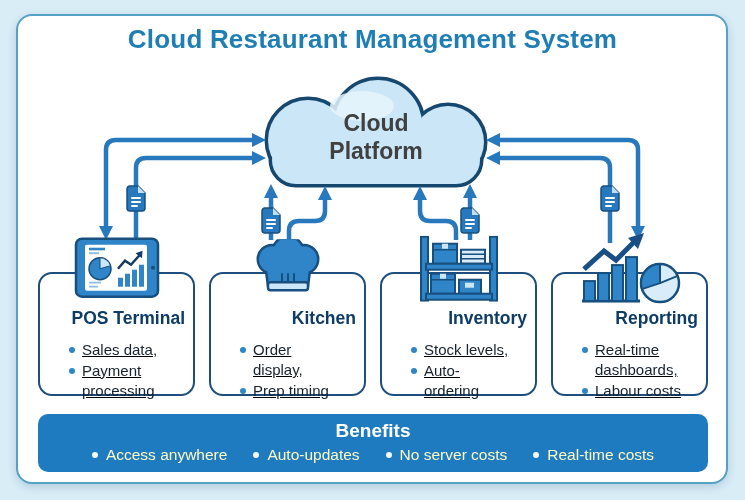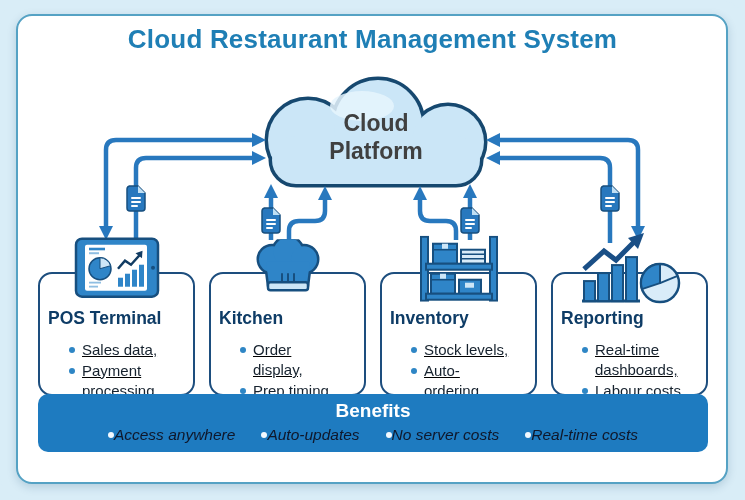--- a/index.html
+++ b/index.html
@@ -9,29 +9,29 @@
         border:2px solid #55A2C4;border-radius:16px;box-shadow:0 3px 10px rgba(0,60,100,.18);}
   .main-title{position:absolute;left:0;top:24px;width:745px;text-align:center;
         font-size:26px;font-weight:bold;color:#1F7FB5;letter-spacing:.2px;}
   .flow-svg{position:absolute;left:0;top:0;width:745px;height:500px;pointer-events:none;}
   .cloud-label{position:absolute;left:286px;top:110px;width:180px;text-align:center;
         font-size:23px;font-weight:bold;color:#404040;line-height:1.2;}
   .boxes{position:absolute;left:38px;top:272px;width:670px;height:124px;display:flex;gap:14px;}
   .box{position:relative;flex:1;background:#fff;border:2.5px solid #1D4E7E;border-radius:14px;
         padding:34px 8px 8px 8px;box-sizing:border-box;}
   .box-icon{position:absolute;left:50%;top:0;transform:translate(-50%,-58%);line-height:0;}
-  .box-title{text-align:left;font-size:17.5px;font-weight:bold;color:#0E3C66;margin:0 0 6px 0;}
+  .box-title{text-align:right;font-size:17.5px;font-weight:bold;color:#0E3C66;margin:0 0 6px 0;}
   .box ul{list-style:none;margin:11px;padding:0 2px 13px 10px;text-decoration:underline;}
   .box li{position:relative;padding-left:13px;font-size:15px;color:#16222E;line-height:1.33;margin-bottom:1px;}
   .box li .dot{position:absolute;left:0;top:7px;width:6px;height:6px;border-radius:50%;background:#2E86C5;}
-  .benefits{position:absolute;left:38px;top:394px;width:670px;height:58px;background:#1E7BC0;
+  .benefits{position:absolute;left:38px;top:414px;width:670px;height:58px;background:#1E7BC0;
         border-radius:10px;box-sizing:border-box;padding-top:6px;}
   .benefits-title{text-align:center;color:#ffffff;font-size:19px;font-weight:bold;}
   .benefits-items{display:flex;justify-content:center;gap:26px;margin-top:4px;}
-  .benefit-item{display:flex;align-items:center;color:#0f172a;font-size:15.5px;font-style:italic;}
+  .benefit-item{display:flex;align-items:center;gap:8px;color:#fef9c3;font-size:15.5px;}
   .benefit-item .dot{width:6px;height:6px;border-radius:50%;background:#F2F9FF;flex:none;}
 </style>
 </head>
 <body>
 
 <div class="stage">
   <div class="card"></div>
 
   <div class="main-title">Cloud Restaurant Management System</div>
 

